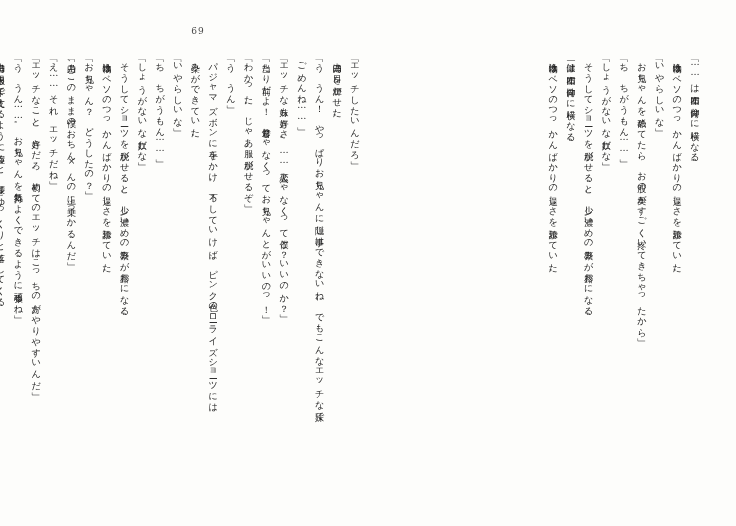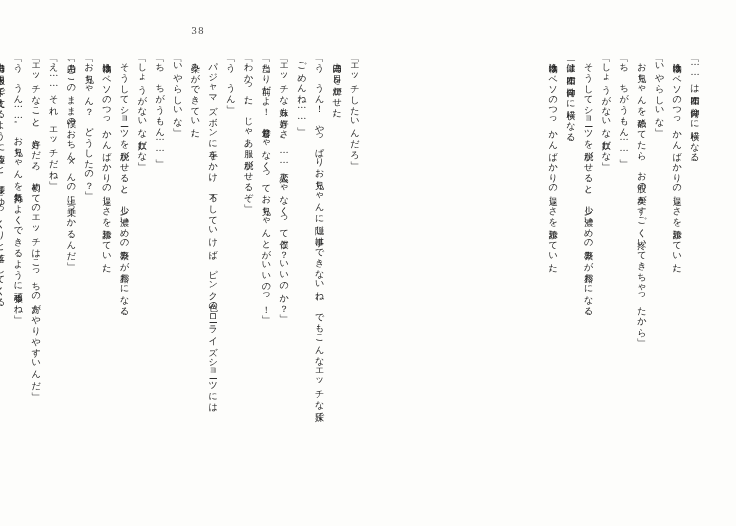--- a/index.html
+++ b/index.html
@@ -71,21 +71,21 @@
     align-self: flex-start;
   }
 </style>
 </head>
 <body>
 
 <div class="page">
   <div class="spread">
 
     <div class="leaf">
-      <div class="folio">38</div>
+      <div class="folio">69</div>
       <div class="columns">
         <div class="col">「エッチしたいんだろ」</div>
         <div class="col">由乃は目を輝かせた。</div>
         <div class="col">「う、うん！　やっぱりお兄ちゃんに隠し事はできないね。でもこんなエッチな妹で</div>
         <div class="col">ごめんね……」</div>
         <div class="col">「エッチな妹も好きさ。……恋人じゃなくって僕と？いいのか？」</div>
         <div class="col">「当たり前だよ！　修君じゃなくってお兄ちゃんとがいいのっ！」</div>
         <div class="col">「わかった。じゃあ服、脱がせるぞ」</div>
         <div class="col">「う、うん」</div>
         <div class="col">パジャマズボンに手をかけ、下ろしていけば、ピンク色のローライズショーツには</div>

